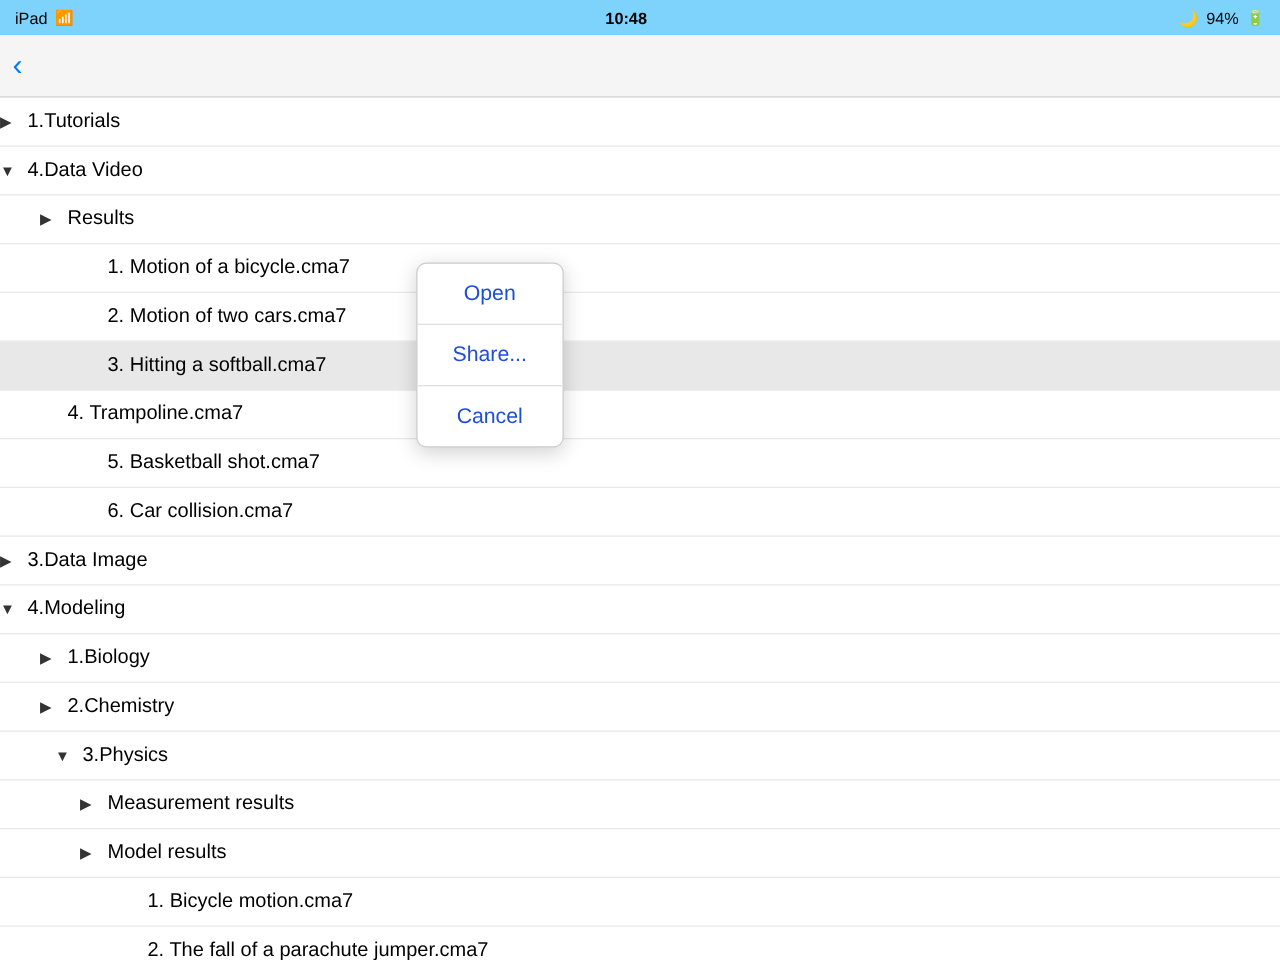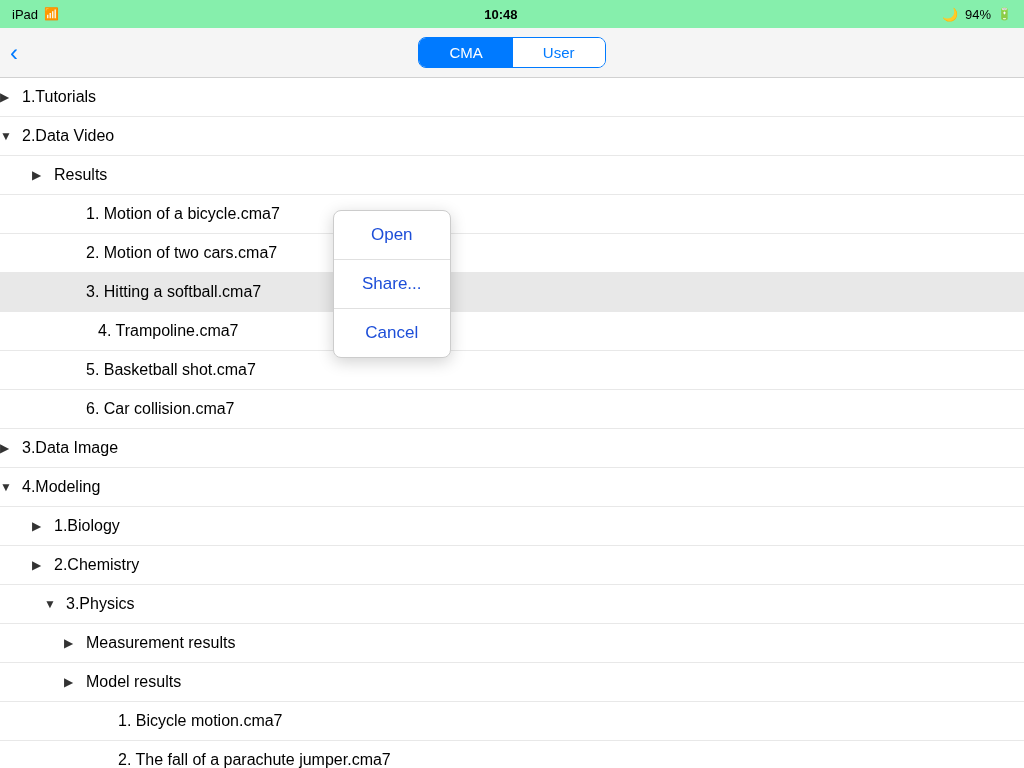--- a/index.html
+++ b/index.html
@@ -17,21 +17,21 @@
 
     
     .status-bar {
       display: flex;
       justify-content: space-between;
       align-items: center;
       padding: 4px 12px;
       height: 28px;
       font-size: 13px;
       font-weight: 500;
-      background: #86efac;
+      background: #7dd3fc;
     }
     .status-left { display: flex; align-items: center; gap: 6px; }
     .status-right { display: flex; align-items: center; gap: 6px; }
     .wifi-icon { font-size: 12px; }
     .battery-icon { font-size: 12px; }
 
     
     .nav-bar {
       display: flex;
       align-items: center;
@@ -148,52 +148,48 @@
     <span>🌙</span>
     <span>94%</span>
     <span class="battery-icon">🔋</span>
   </div>
 </div>
 
 <div class="nav-bar">
   <button class="back-button">
     <span style="color:#007AFF;font-size:24px;">‹</span>
   </button>
-  <div class="segment-control">
-    <button class="seg-btn active">CMA</button>
-    <button class="seg-btn">User</button>
-  </div>
 </div>
 
 <div class="content" id="tree-container">
 <div class="tree-item" style="padding-left: 0px;">
       <span class="arrow right" style="margin-right: 6px;"></span>
       <span class="item-label">1.Tutorials</span>
     </div>
     <div class="tree-item" style="padding-left: 0px;">
       <span class="arrow down" style="margin-right: 6px;"></span>
-      <span class="item-label">2.Data Video</span>
+      <span class="item-label">4.Data Video</span>
     </div>
     <div class="tree-item" style="padding-left: 32px;">
       <span class="arrow right" style="margin-right: 6px;"></span>
       <span class="item-label">Results</span>
     </div>
     <div class="tree-item" style="padding-left: 64px;">
       <span style="display: inline-block; width: 22px;"></span>
       <span class="item-label">1. Motion of a bicycle.cma7</span>
     </div>
     <div class="tree-item" style="padding-left: 64px;">
       <span style="display: inline-block; width: 22px;"></span>
       <span class="item-label">2. Motion of two cars.cma7</span>
     </div>
     <div class="tree-item selected" style="padding-left: 64px;">
       <span style="display: inline-block; width: 22px;"></span>
       <span class="item-label">3. Hitting a softball.cma7</span>
     </div>
-    <div class="tree-item" style="padding-left: 76px;">
+    <div class="tree-item" style="padding-left: 32px;">
       <span style="display: inline-block; width: 22px;"></span>
       <span class="item-label">4. Trampoline.cma7</span>
     </div>
     <div class="tree-item" style="padding-left: 64px;">
       <span style="display: inline-block; width: 22px;"></span>
       <span class="item-label">5. Basketball shot.cma7</span>
     </div>
     <div class="tree-item" style="padding-left: 64px;">
       <span style="display: inline-block; width: 22px;"></span>
       <span class="item-label">6. Car collision.cma7</span>

